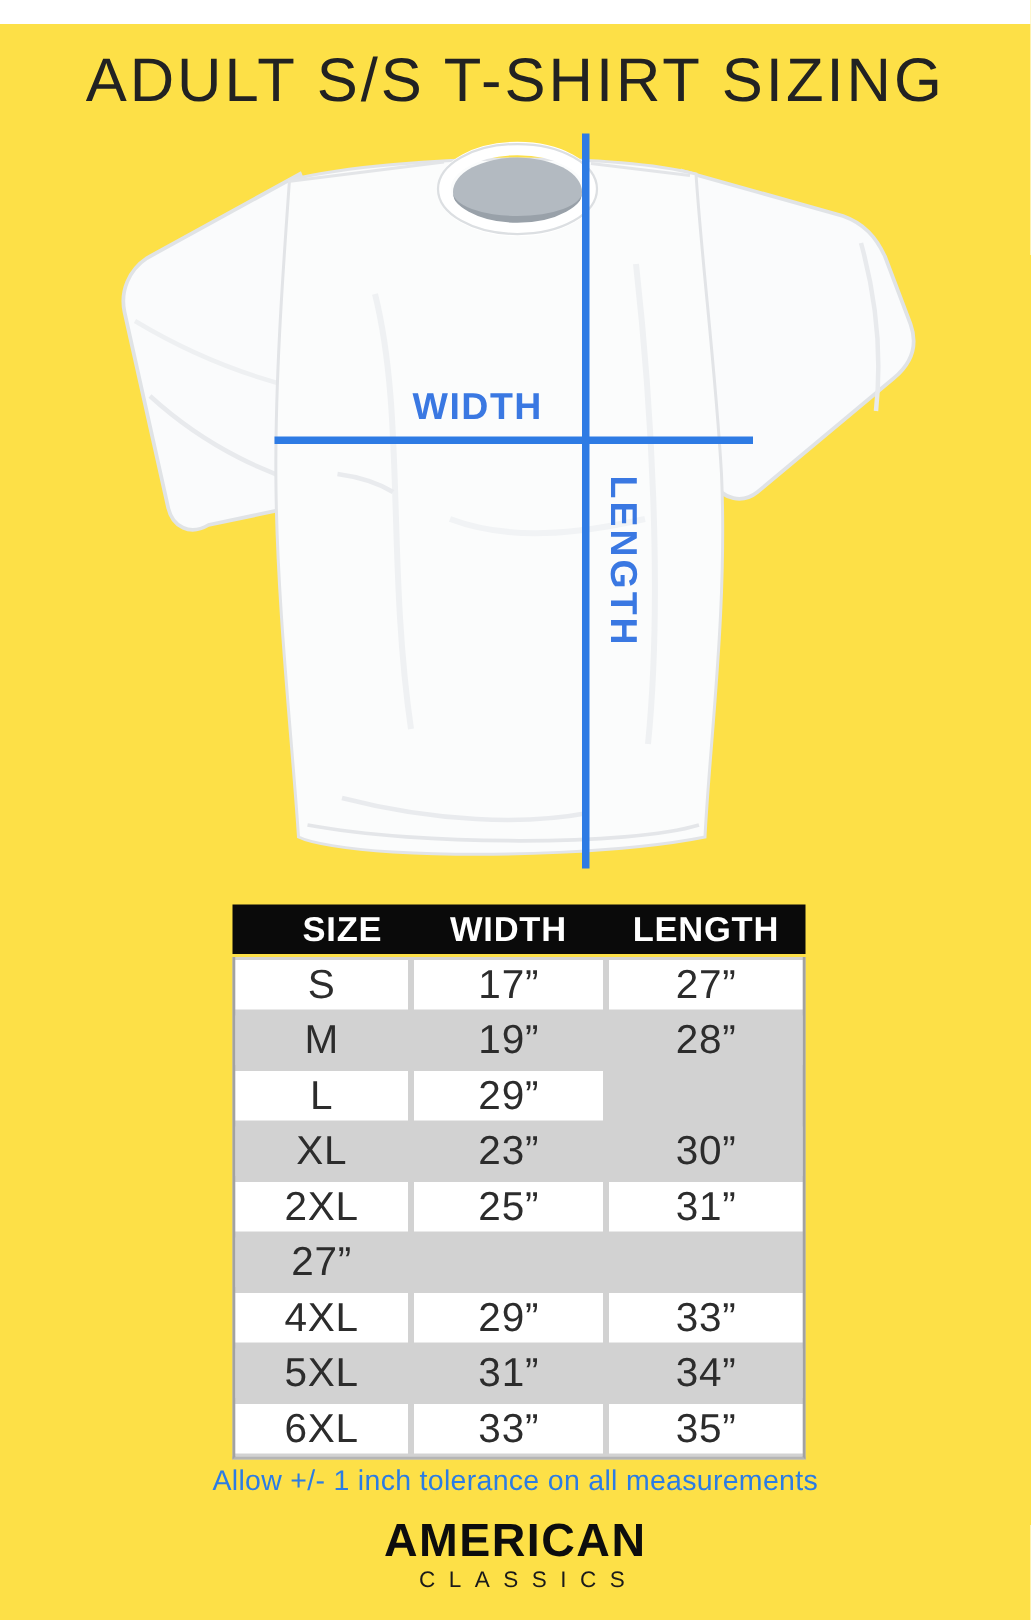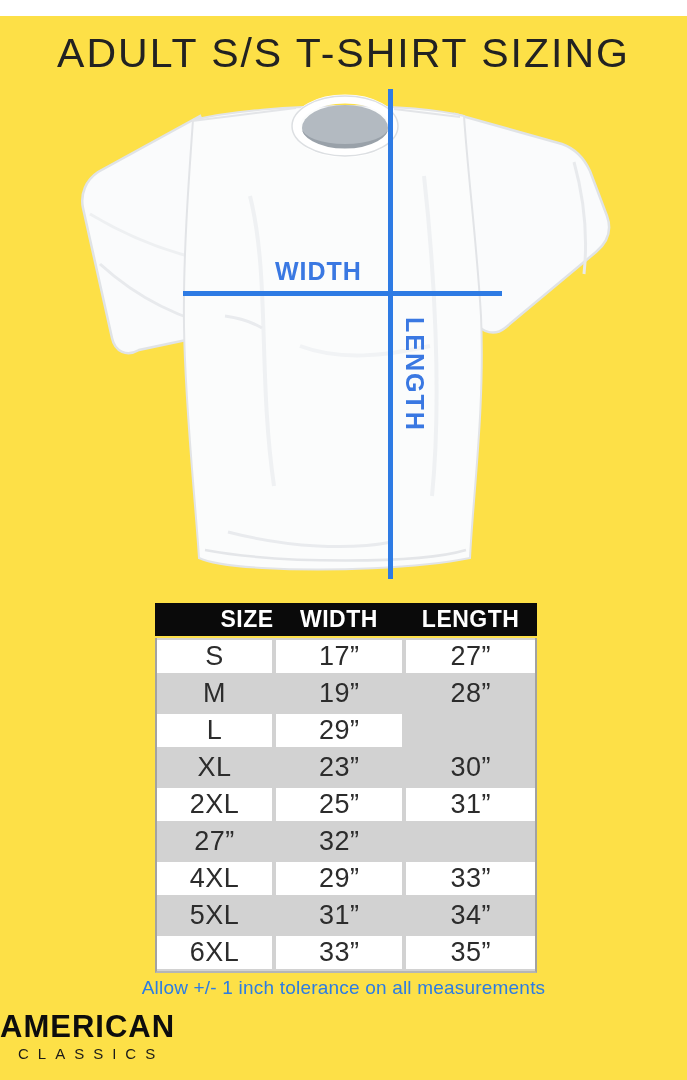--- a/index.html
+++ b/index.html
@@ -28,42 +28,42 @@
     font-size:25px;font-weight:700;letter-spacing:2px;color:#3a78e2;
   }
   
   .size-table{position:absolute;left:155px;top:587px;width:382px;}
   .thead{
     display:grid;grid-template-columns:118fr 130fr 132fr;
     background:#0a0a0a;height:33px;align-items:center;
     color:#ffffff;font-size:23px;font-weight:700;letter-spacing:0.5px;
   }
   .thead .hcell{text-align:center;}
-  .thead .hcell.first{text-align:right;padding-left:28px;}
+  .thead .hcell.first{text-align:center;padding-left:28px;}
   .tbody{
     margin-top:2px;
     background:#d2d2d2;
     border-left:2px solid #a2a2a2;border-right:2px solid #a2a2a2;border-bottom:2px solid #b5b5b5;
   }
   .trow{
     display:grid;grid-template-columns:118fr 130fr 132fr;column-gap:4px;
     height:37px;box-sizing:border-box;padding:2px 0;background:#d2d2d2;
   }
   .trow .cell{
     text-align:center;font-size:27px;font-weight:300;color:#2c2c2c;
     line-height:33px;height:33px;letter-spacing:0.5px;
   }
   .trow.white-row .cell{background:#ffffff;}
   .trow.gray-row .cell{background:#d2d2d2;}
   
   .tolerance-note{
     position:absolute;top:961px;left:0;width:100%;text-align:center;
     font-size:19px;font-weight:400;color:#2b7ce4;letter-spacing:0.2px;
   }
-  .brand{position:absolute;top:996px;left:0;width:100%;text-align:left;color:#0d0d0d;}
+  .brand{position:absolute;top:996px;left:0;width:100%;text-align:center;color:#0d0d0d;}
   .brand-main{font-size:31px;font-weight:800;letter-spacing:1px;line-height:30px;}
   .brand-sub{font-size:15px;font-weight:400;letter-spacing:9px;padding-left:18px;line-height:20px;margin-top:2px;color:#1a1a1a;}
 </style>
 </head>
 <body>
 
 <div class="canvas">
 
   <div class="page-title">ADULT S/S T-SHIRT SIZING</div>
 
@@ -126,21 +126,20 @@
         <div class="cell">23”</div>
         <div class="cell">30”</div>
       </div>
       <div class="trow white-row">
         <div class="cell">2XL</div>
         <div class="cell">25”</div>
         <div class="cell">31”</div>
       </div>
       <div class="trow gray-row">
         <div class="cell">27”</div>
-        <div class="cell">32”</div>
       </div>
       <div class="trow white-row">
         <div class="cell">4XL</div>
         <div class="cell">29”</div>
         <div class="cell">33”</div>
       </div>
       <div class="trow gray-row">
         <div class="cell">5XL</div>
         <div class="cell">31”</div>
         <div class="cell">34”</div>

